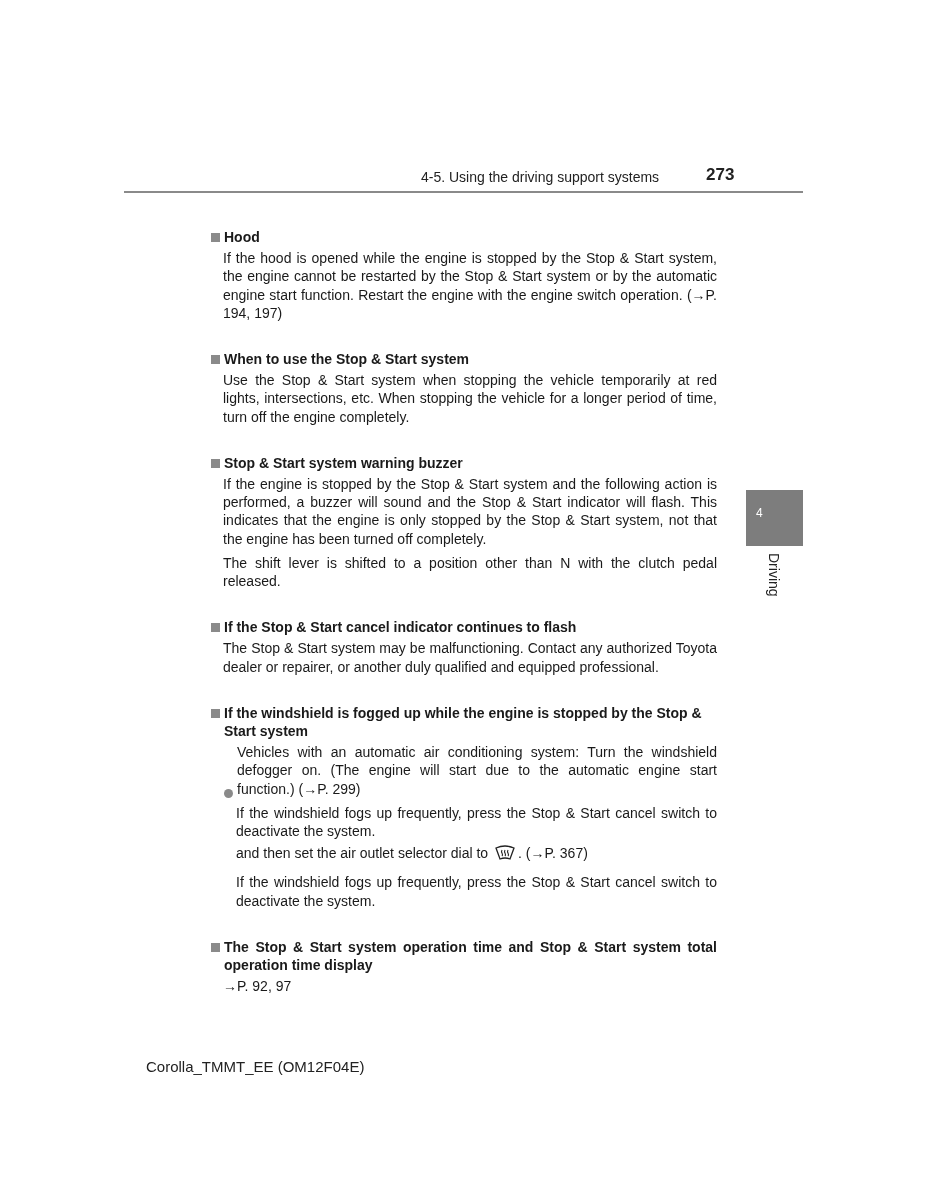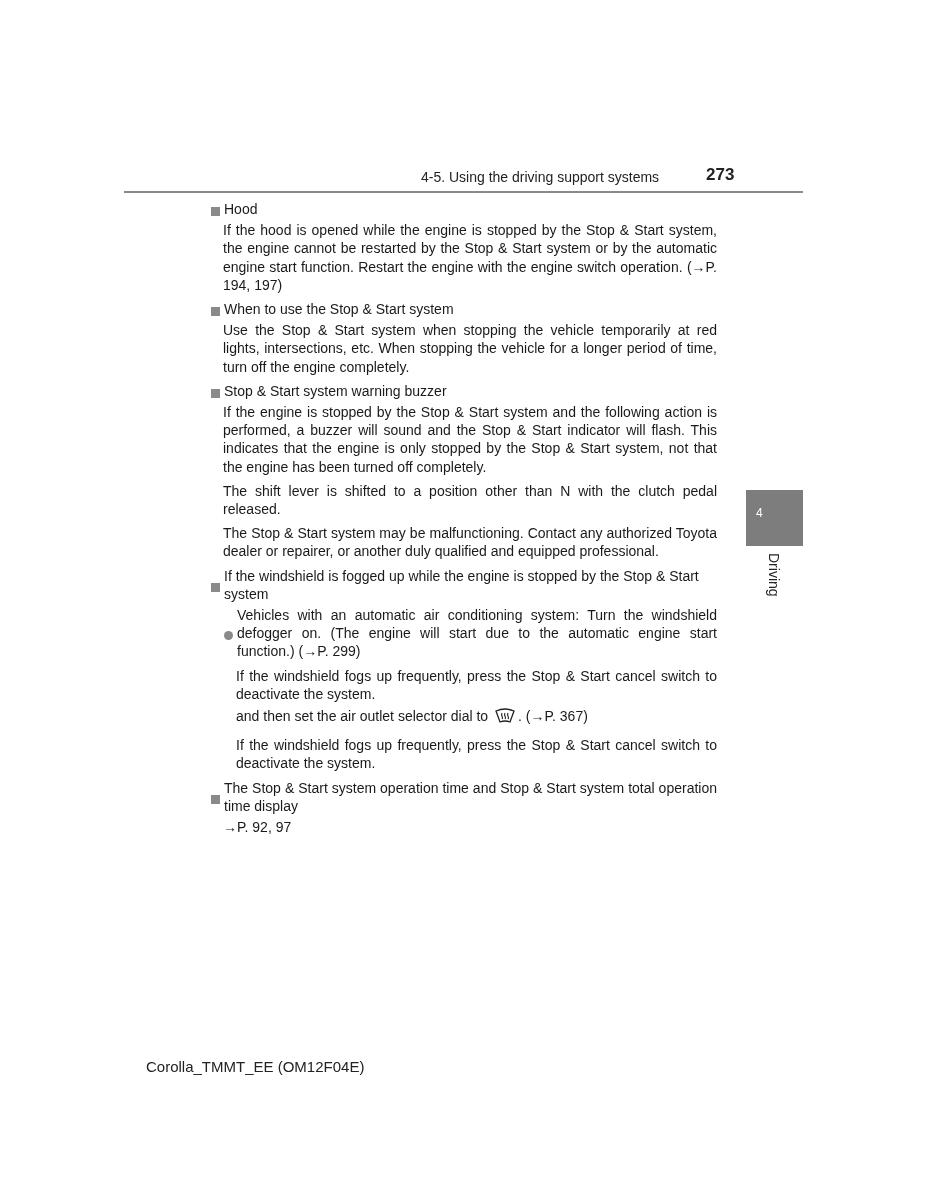--- a/index.html
+++ b/index.html
@@ -24,31 +24,31 @@
   }
   .side-tab-label {
     position: absolute; left: 766px; top: 553px; writing-mode: vertical-rl;
     font-size: 14px; color: #222;
   }
   .content {
     position: absolute; left: 210px; top: 200px; width: 507px; font-size: 14px; line-height: 18.2px;
   }
   .section { margin-bottom: 6px; }
   .sec-title {
-    font-weight: normal; display: flex; align-items: center; margin-bottom: 3px;
+    font-weight: bold; display: flex; align-items: flex-start; margin-bottom: 3px; margin-top: 28px;
   }
   .sq {
     display: inline-block; width: 9px; height: 9px; background: #8a8a8a;
     margin: 5px 4px 0 1px; flex: 0 0 auto;
   }
   .para {
     margin-left: 13px; text-align: justify; margin-bottom: 6px;
   }
   .bullet {
-    margin-left: 13px; display: flex; align-items: center; margin-bottom: 6px; text-align: justify;
+    margin-left: 13px; display: flex; align-items: flex-end; margin-bottom: 6px; text-align: justify;
   }
   .dot {
     display: inline-block; width: 9px; height: 9px; border-radius: 50%; background: #8a8a8a;
     margin: 5px 4px 0 1px; flex: 0 0 auto;
   }
   .subpara { margin-left: 26px; text-align: justify; margin-bottom: 6px; }
   .defrost-icon { display: inline-block; vertical-align: -3px; margin: 0 2px; }
   .footer {
     position: absolute; left: 146px; top: 1058px; font-size: 15px; color: #222;
   }
@@ -86,20 +86,24 @@
   <div class="section">
     <div class="sec-title">
       <span class="sq"></span>
       <span>Stop &amp; Start system warning buzzer</span>
     </div>
     <div class="para">If the engine is stopped by the Stop &amp; Start system and the following action is performed, a buzzer will sound and the Stop &amp; Start indicator will flash. This indicates that the engine is only stopped by the Stop &amp; Start system, not that the engine has been turned off completely.</div>
     <div class="para">The shift lever is shifted to a position other than N with the clutch pedal released.</div>
   </div>
 
   <div class="section">
+    <div class="sec-title">
+      <span class="sq"></span>
+      <span>If the Stop &amp; Start cancel indicator continues to flash</span>
+    </div>
     <div class="para">The Stop &amp; Start system may be malfunctioning. Contact any authorized Toyota dealer or repairer, or another duly qualified and equipped professional.</div>
   </div>
 
   <div class="section">
     <div class="sec-title">
       <span class="sq"></span>
       <span>If the windshield is fogged up while the engine is stopped by the Stop &amp; Start system</span>
     </div>
     <div class="bullet">
       <span class="dot"></span>

